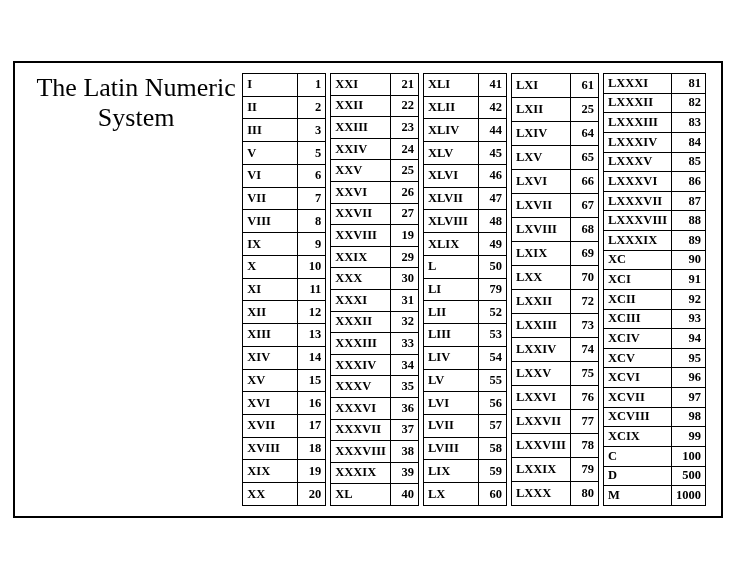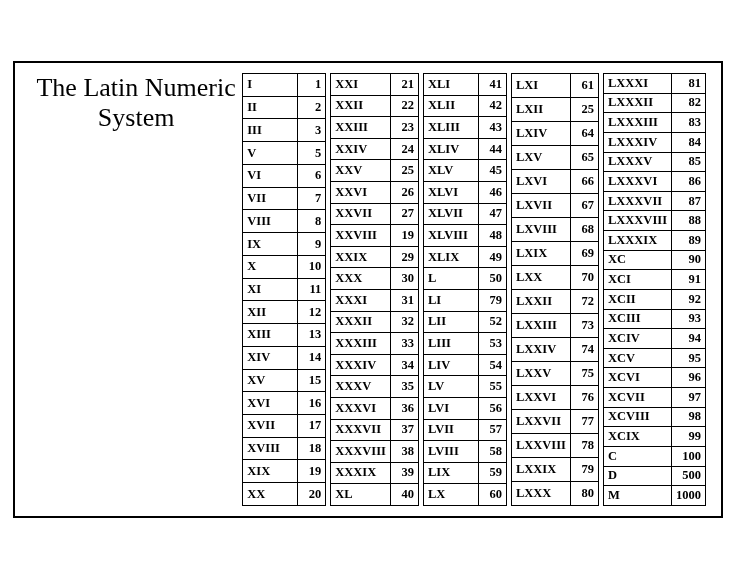--- a/index.html
+++ b/index.html
@@ -231,24 +231,20 @@
         <tbody>
           <tr>
             <td>XLI</td>
             <td>41</td>
           </tr>
           <tr>
             <td>XLII</td>
             <td>42</td>
           </tr>
           <tr>
-            <td>XLIII</td>
-            <td>43</td>
-          </tr>
-          <tr>
             <td>XLIV</td>
             <td>44</td>
           </tr>
           <tr>
             <td>XLV</td>
             <td>45</td>
           </tr>
           <tr>
             <td>XLVI</td>
             <td>46</td>

